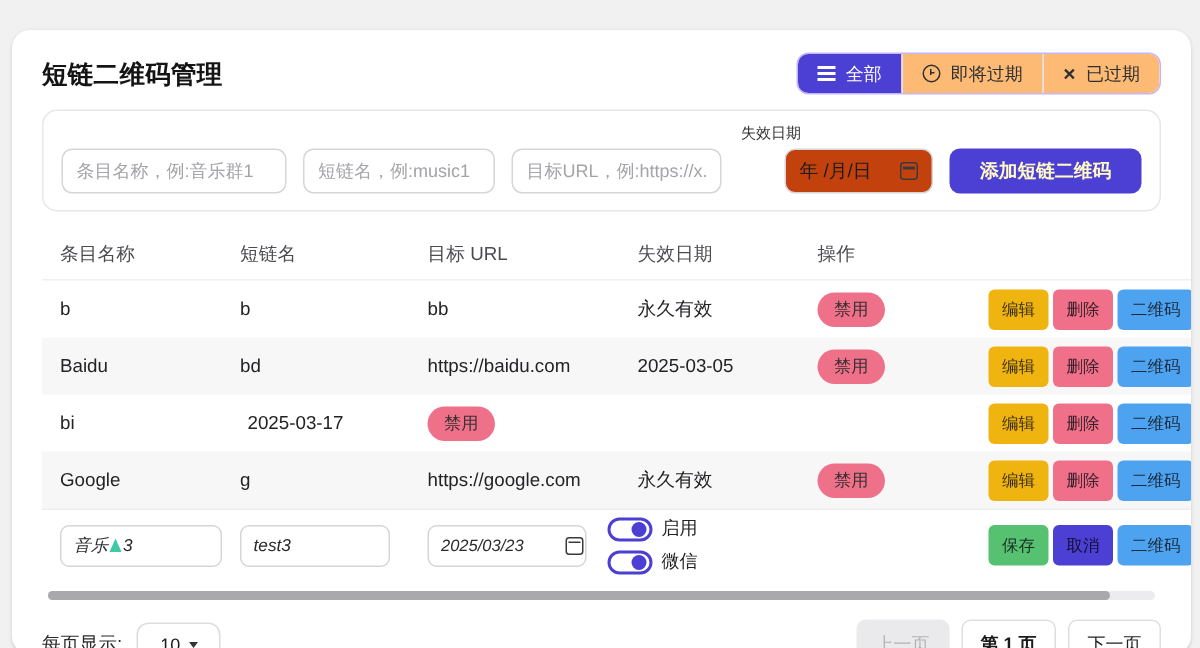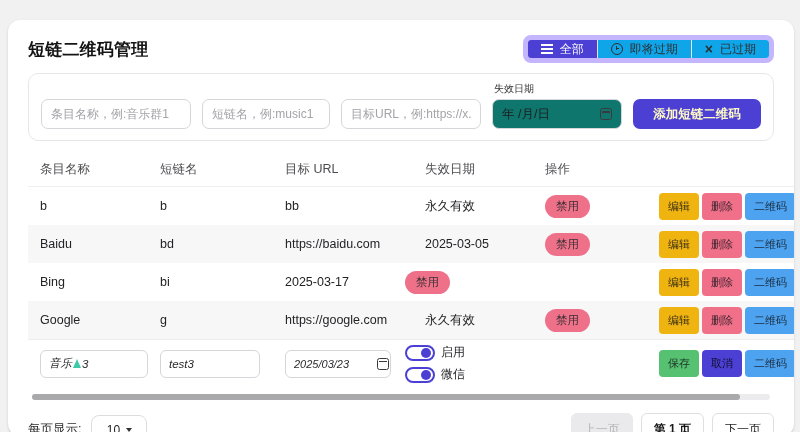--- a/index.html
+++ b/index.html
@@ -11,38 +11,38 @@
   }
   .card {
     position:absolute; left:8px; top:20px; width:786px; height:416px;
     background:#fff; border-radius:12px;
     box-shadow:0 1px 3px rgba(0,0,0,.10), 0 1px 2px rgba(0,0,0,.06);
     overflow:hidden;
   }
   
   .card-header { display:flex; justify-content:space-between; align-items:center; padding:15px 20px 0; }
   .page-title { font-size:17px; font-weight:700; color:#141414; letter-spacing:.2px; }
-  .filter-group { display:flex; border:5px solid #c4b5fd; border-radius:8px; overflow:hidden; height:28px; background:#fff; }
-  .filter-seg { display:flex; align-items:center; gap:7px; padding:0 13px; font-size:12px; color:#2f2f31; background:#0ea5e9; border:none; cursor:pointer; border-left:1px solid #e4e4e6; font-family:inherit; }
+  .filter-group { display:flex; border:1px solid #c4b5fd; border-radius:8px; overflow:hidden; height:28px; background:#fff; }
+  .filter-seg { display:flex; align-items:center; gap:7px; padding:0 13px; font-size:12px; color:#2f2f31; background:#fdba74; border:none; cursor:pointer; border-left:1px solid #e4e4e6; font-family:inherit; }
   .filter-seg:first-child { border-left:none; }
   .filter-seg.active { background:var(--accent,#4b3fd4); color:#fff; }
   .menu-icon { width:12px; height:10px;
     background:repeating-linear-gradient(to bottom,#fff 0 2px,transparent 2px 4px); }
   .clock-icon { width:12px; height:12px; border:1.3px solid #2f2f31; border-radius:50%; position:relative; }
   .clock-icon::before { content:''; position:absolute; left:4.2px; top:1.5px; width:1.3px; height:4px; background:#2f2f31; }
   .clock-icon::after  { content:''; position:absolute; left:4.2px; top:4.2px; width:3.2px; height:1.3px; background:#2f2f31; }
   .x-icon { font-size:14px; font-weight:700; line-height:1; color:#2f2f31; }
   
   .form-box { margin:10px 20px 0; border:1px solid #e7e7e9; border-radius:10px; padding:8px 12px 11px; display:flex; gap:11px; align-items:flex-end; }
   .inp { height:30px; border:1px solid #d6d6da; border-radius:7px; padding:0 9px; font-size:12px; color:#333; font-family:inherit; background:#fff; outline:none; }
   .inp::placeholder { color:#a3a3a8; }
   .inp-name { width:150px; } .inp-slug { width:128px; } .inp-url { width:140px; }
   .date-wrap { display:flex; flex-direction:column; width:130px; }
   .date-label { font-size:10px; color:#333; margin:0 0 3px 2px; }
-  .date-box { height:30px; border:1px solid #d6d6da; border-radius:7px; padding:0 9px; display:flex; align-items:center; justify-content:space-between; font-size:12.5px; color:#1c1c1e; background:#0f766e; cursor:pointer; }
+  .date-box { height:30px; border:1px solid #d6d6da; border-radius:7px; padding:0 9px; display:flex; align-items:center; justify-content:space-between; font-size:12.5px; color:#1c1c1e; background:#c2410c; cursor:pointer;margin-left:31px; }
   .cal-icon { width:12px; height:12px; border:1.5px solid #3a3a3e; border-radius:2.5px; position:relative; flex:none; }
   .cal-icon::before { content:''; position:absolute; left:1px; right:1px; top:2px; height:1.5px; background:#3a3a3e; }
   .add-btn { flex:1; height:30px; background:var(--accent,#4b3fd4); color:#fef9c3; border:none; border-radius:7px; font-size:12.5px; font-weight:600; font-family:inherit; cursor:pointer; }
   
   .tbl-scroll { margin:12px 0 0 20px; width:766px; overflow:hidden; }
   .tbl { min-width:792px; }
   .trow { display:flex; align-items:center; height:38px; padding:0 12px; font-size:12.5px; color:#232326; }
   .trow.head { height:34px; color:#4c4c50; font-weight:500; border-bottom:1px solid #efeff1; }
   .trow.alt { background:#f7f7f8; }
   .c-name{width:120px;} .c-slug{width:125px;} .c-url{width:140px; white-space:nowrap; overflow:hidden;}
@@ -149,21 +149,20 @@
           <span class="c-ops">
             <button class="badge" style="border:none;cursor:pointer;font-family:inherit;">禁用</button>
           </span>
           <span class="c-actions">
             <button class="act-btn act-edit">编辑</button>
             <button class="act-btn act-del">删除</button>
             <button class="act-btn act-qr">二维码</button>
           </span>
         </div>
           <div class="trow">
-          <span class="c-name">Bing</span>
           <span class="c-slug">bi</span>
           <span class="c-date">2025-03-17</span>
           <span class="c-ops">
             <button class="badge" style="border:none;cursor:pointer;font-family:inherit;">禁用</button>
           </span>
           <span class="c-actions">
             <button class="act-btn act-edit">编辑</button>
             <button class="act-btn act-del">删除</button>
             <button class="act-btn act-qr">二维码</button>
           </span>

